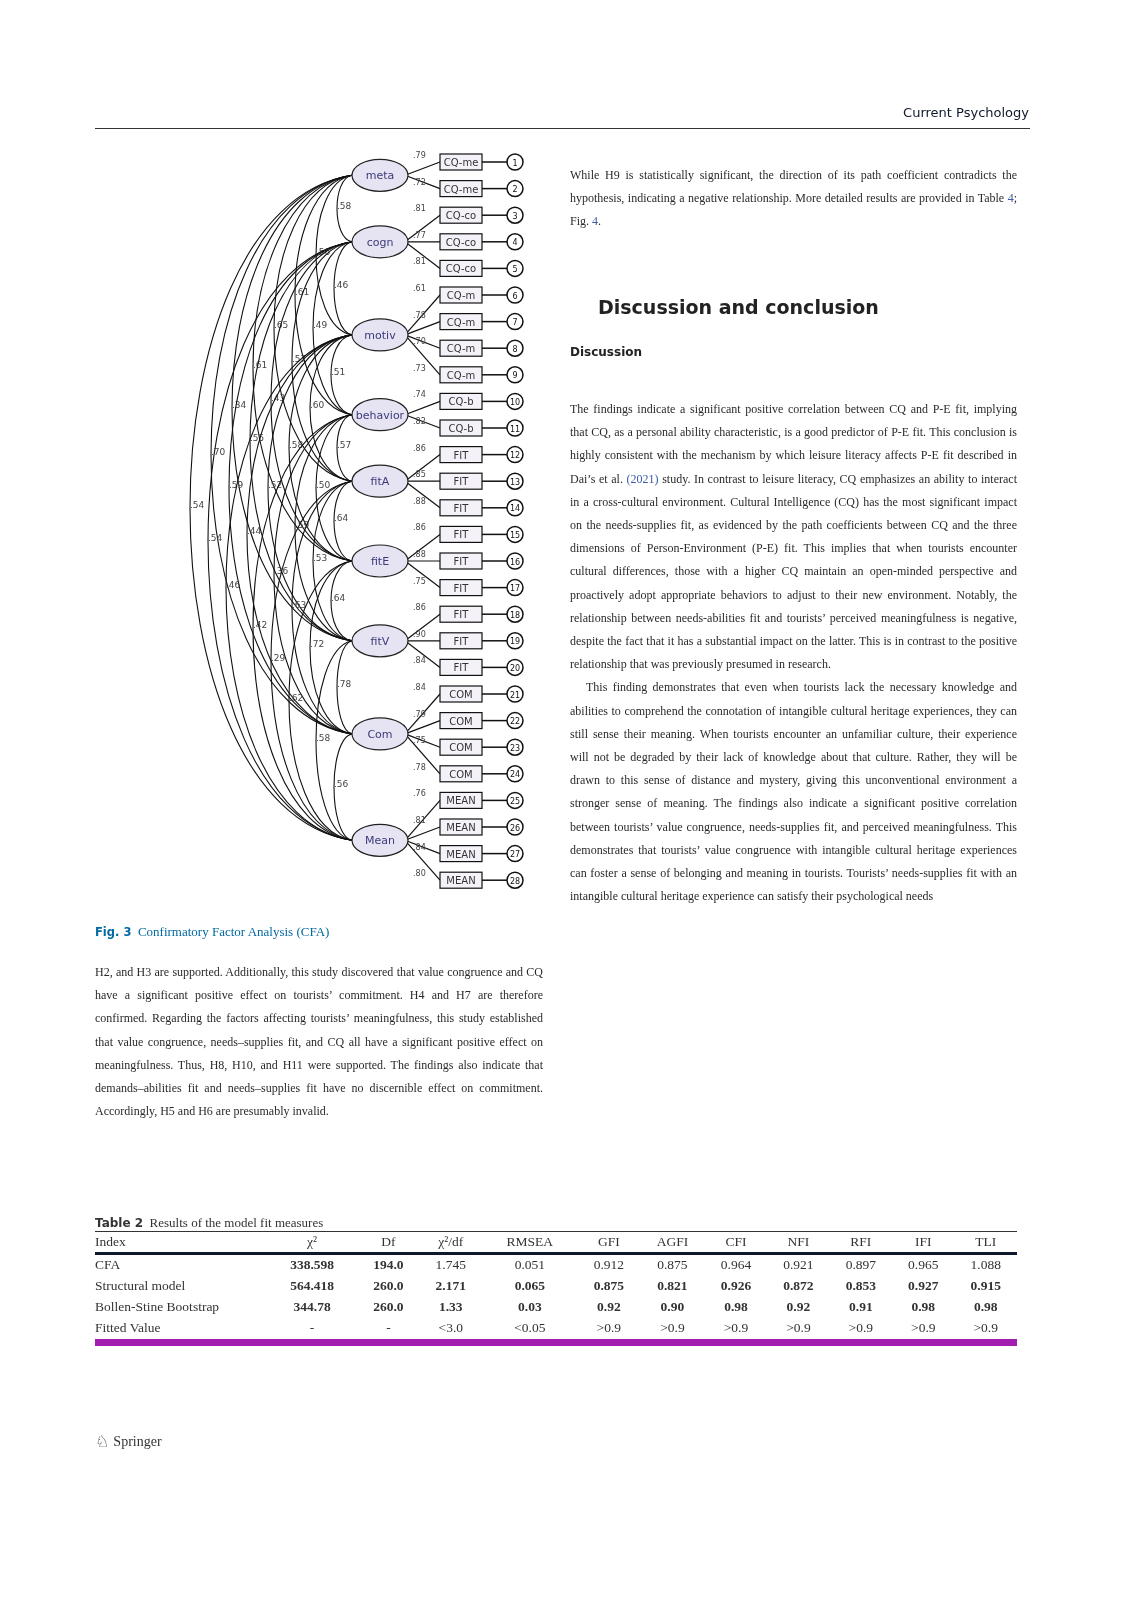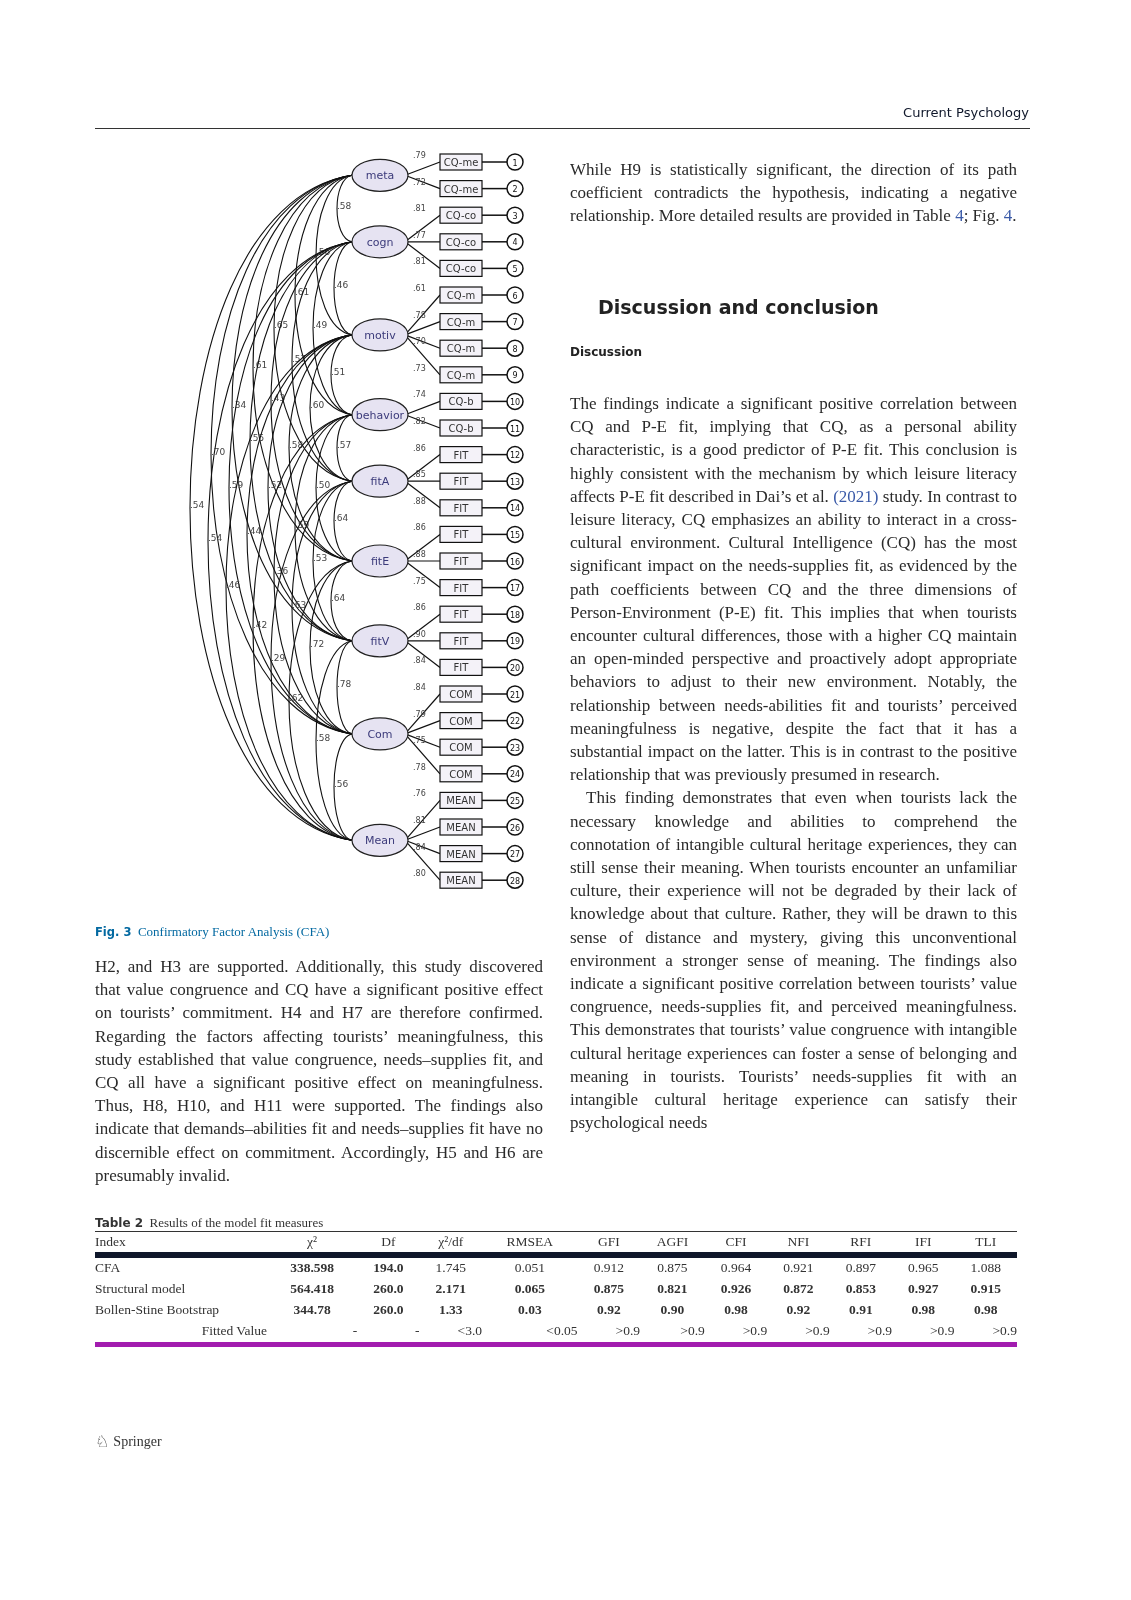--- a/index.html
+++ b/index.html
@@ -7,41 +7,41 @@
          font-family: "Liberation Serif", serif; color: #222; }
   .header-journal { position: absolute; top: 105px; right: 102px; font-family: "DejaVu Sans", sans-serif;
                     font-size: 13px; color: #0f172a; }
   .header-rule { position: absolute; top: 128px; left: 95px; width: 935px; height: 0; border-top: 1.5px solid #333; }
 
   #cfa-figure { position: absolute; left: 95px; top: 148px; width: 460px; height: 760px; }
   #cfa-figure svg { width: 100%; height: 100%; }
   .fig-caption { position: absolute; left: 95px; top: 924px; font-size: 13px; color: #0369a1; }
   .fig-caption b { font-family: "DejaVu Sans", sans-serif; font-size: 11.5px; font-weight: bold; }
 
-  .col { position: absolute; font-size: 17px; line-height: 23.2px; text-align: justify; color: #2a2a2a; }
+  .col { position: absolute; font-size: 12px; line-height: 23.2px; text-align: justify; color: #2a2a2a; margin-top: 6px; }
   .col p { margin: 0; }
   .col p.indent { text-indent: 16px; }
   #left-col { left: 95px; top: 955px; width: 448px; }
   #right-col-top { left: 570px; top: 158px; width: 447px; }
   #right-col-main { left: 570px; top: 392px; width: 447px; }
   .link { color: #3a5aa8; }
 
   .h1 { position: absolute; left: 598px; top: 296px; font-family: "DejaVu Sans", sans-serif;
         font-weight: bold; font-size: 19px; color: #222; }
   .h2 { position: absolute; left: 570px; top: 345px; font-family: "DejaVu Sans", sans-serif;
         font-weight: bold; font-size: 12px; color: #222; }
 
   .table-caption { position: absolute; left: 95px; top: 1215px; font-size: 13px; color: #333; }
   .table-caption b { font-family: "DejaVu Sans", sans-serif; font-size: 12px; font-weight: bold; }
   #fit-table { position: absolute; left: 95px; top: 1231px; width: 922px; border-collapse: collapse;
                font-size: 13.5px; color: #333; }
-  #fit-table th { font-weight: normal; text-align: center; padding: 2px 0; border-top: 1.5px solid #333; border-bottom: 6px solid #0f172a; }
+  #fit-table th { font-weight: normal; text-align: center; padding: 2px 0; border-top: 1.5px solid #333; border-bottom: 3px solid #0f172a; }
   #fit-table th:first-child, #fit-table td:first-child { text-align: left; width: 172px; }
   #fit-table td { text-align: center; padding: 2px 0 3px 0; }
-  #fit-table tr:last-child td { border-bottom: 5px solid #a21caf; text-align: right; }
+  #fit-table tr:last-child td { border-bottom: 7px solid #a21caf; }
   #fit-table td.b { font-weight: bold; }
 
   .footer { position: absolute; left: 95px; top: 1432px; font-size: 14px; color: #333; display: flex; align-items: center; gap: 4px; }
   .springer-icon { font-size: 16px; }
 </style>
 </head>
 <body>
 
 <div class="header-journal">Current Psychology</div>
 <div class="header-rule"></div>

